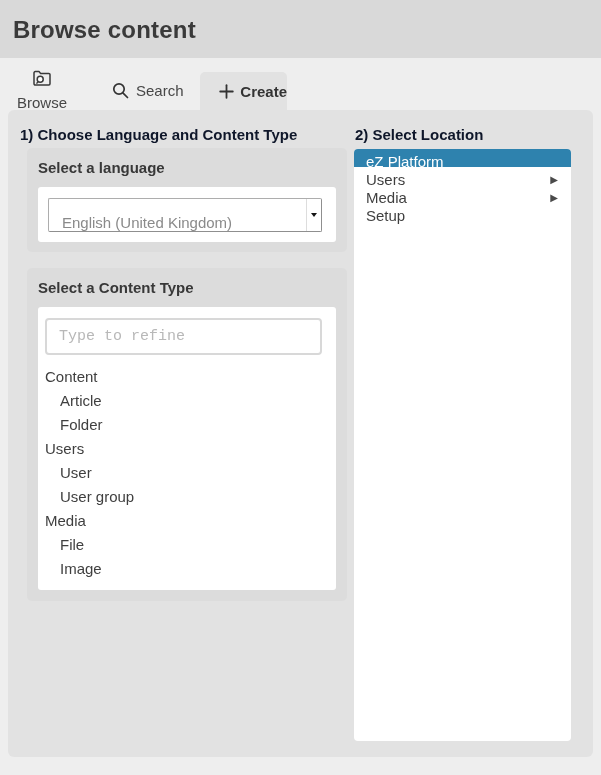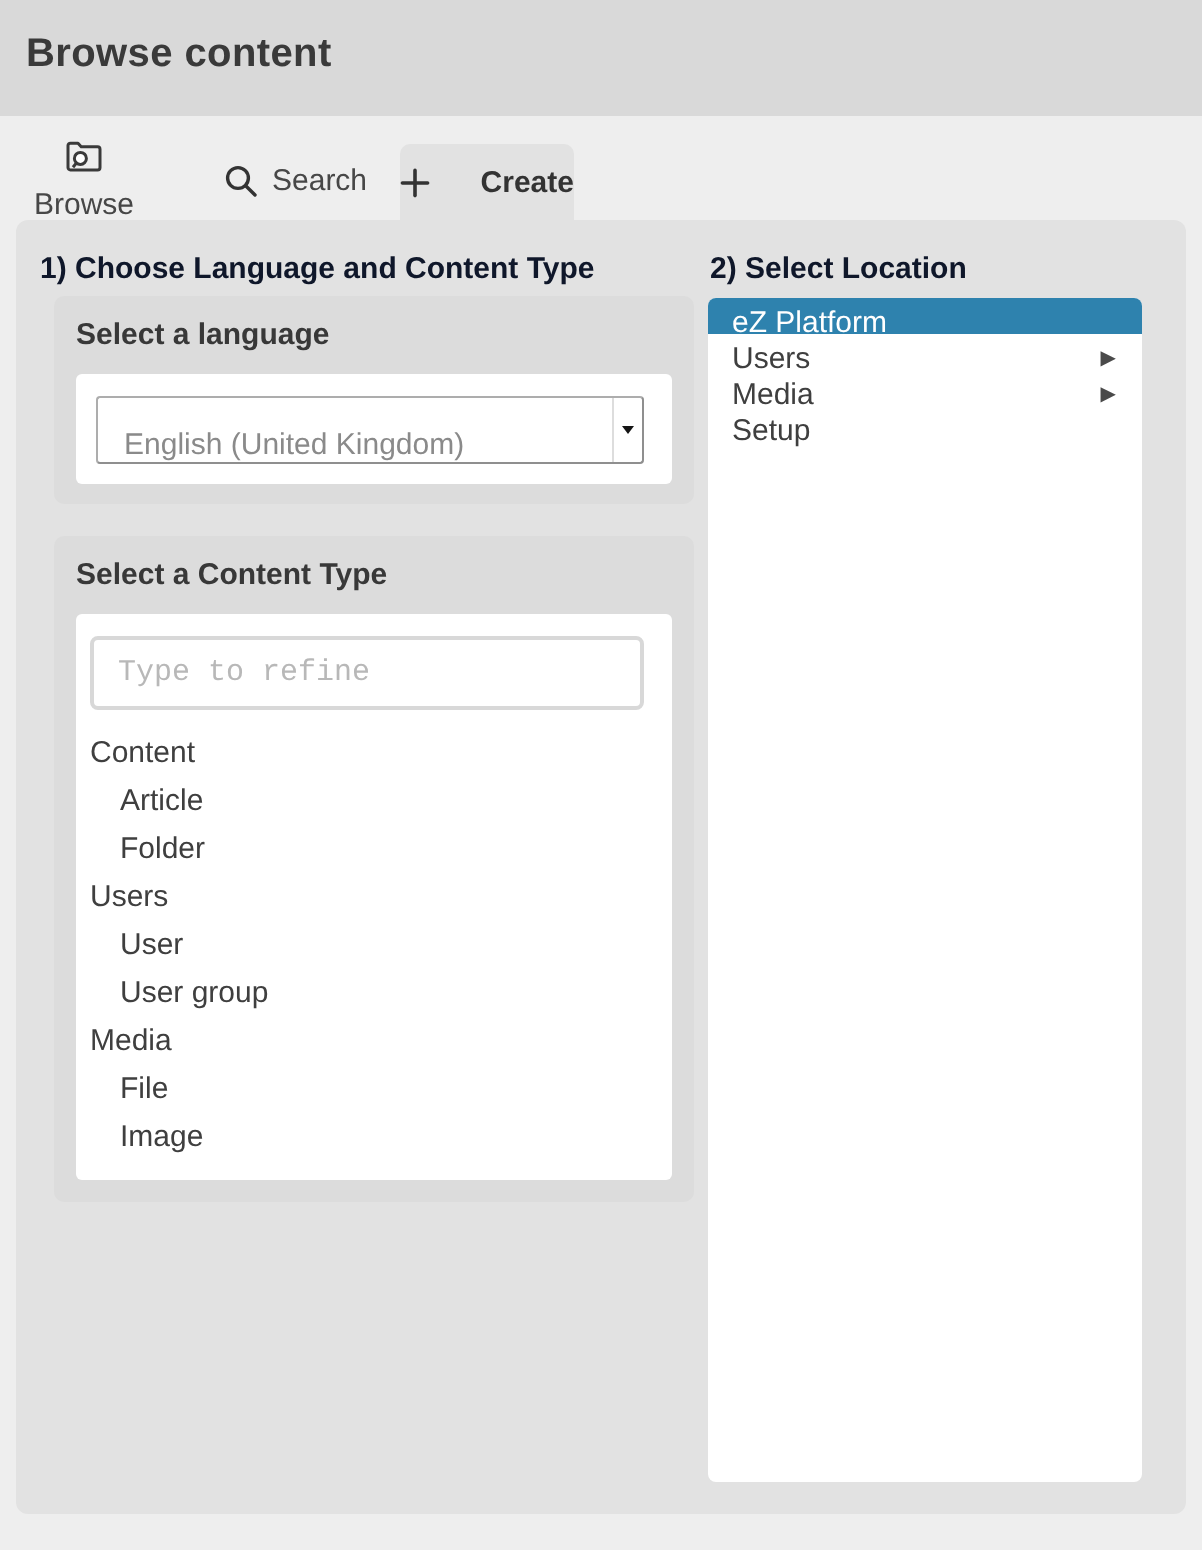--- a/index.html
+++ b/index.html
@@ -13,41 +13,41 @@
   * { box-sizing: border-box; }
 
   
   .titlebar {
     position: absolute; top: 0; left: 0;
     width: 601px; height: 58px;
     background: #d9d9d9;
   }
   .titlebar h1 {
     margin: 0; padding: 16px 0 0 13px;
-    font-size: 20px; font-weight: 700; color: #3a3a3a;
+    font-size: 24px; font-weight: 700; color: #3a3a3a;
     letter-spacing: 0.2px;
   }
 
   
   .tabstrip {
     position: absolute; top: 58px; left: 0;
     width: 601px; height: 52px;
     background: #eeeeee;
   }
   .tab {
     position: absolute; bottom: 0; height: 40px;
     display: flex; align-items: center; gap: 7px;
     font-size: 15px; color: #474747; cursor: pointer;
   }
   .tab-browse { left: 17px; flex-direction: column; }
   .tab-search { left: 112px; }
   .tab-create {
     left: 200px; width: 87px; height: 38px;
     background: #e2e2e2; border-radius: 5px 5px 0 0;
-    justify-content: space-between; gap: 6px;
+    justify-content: flex-end; gap: 6px;
     font-weight: 700; color: #333333;
   }
   .ticon { display: flex; align-items: center; }
 
   
   .container {
     position: absolute; top: 110px; left: 8px;
     width: 585px; height: 647px;
     background: #e2e2e2; border-radius: 6px;
   }

